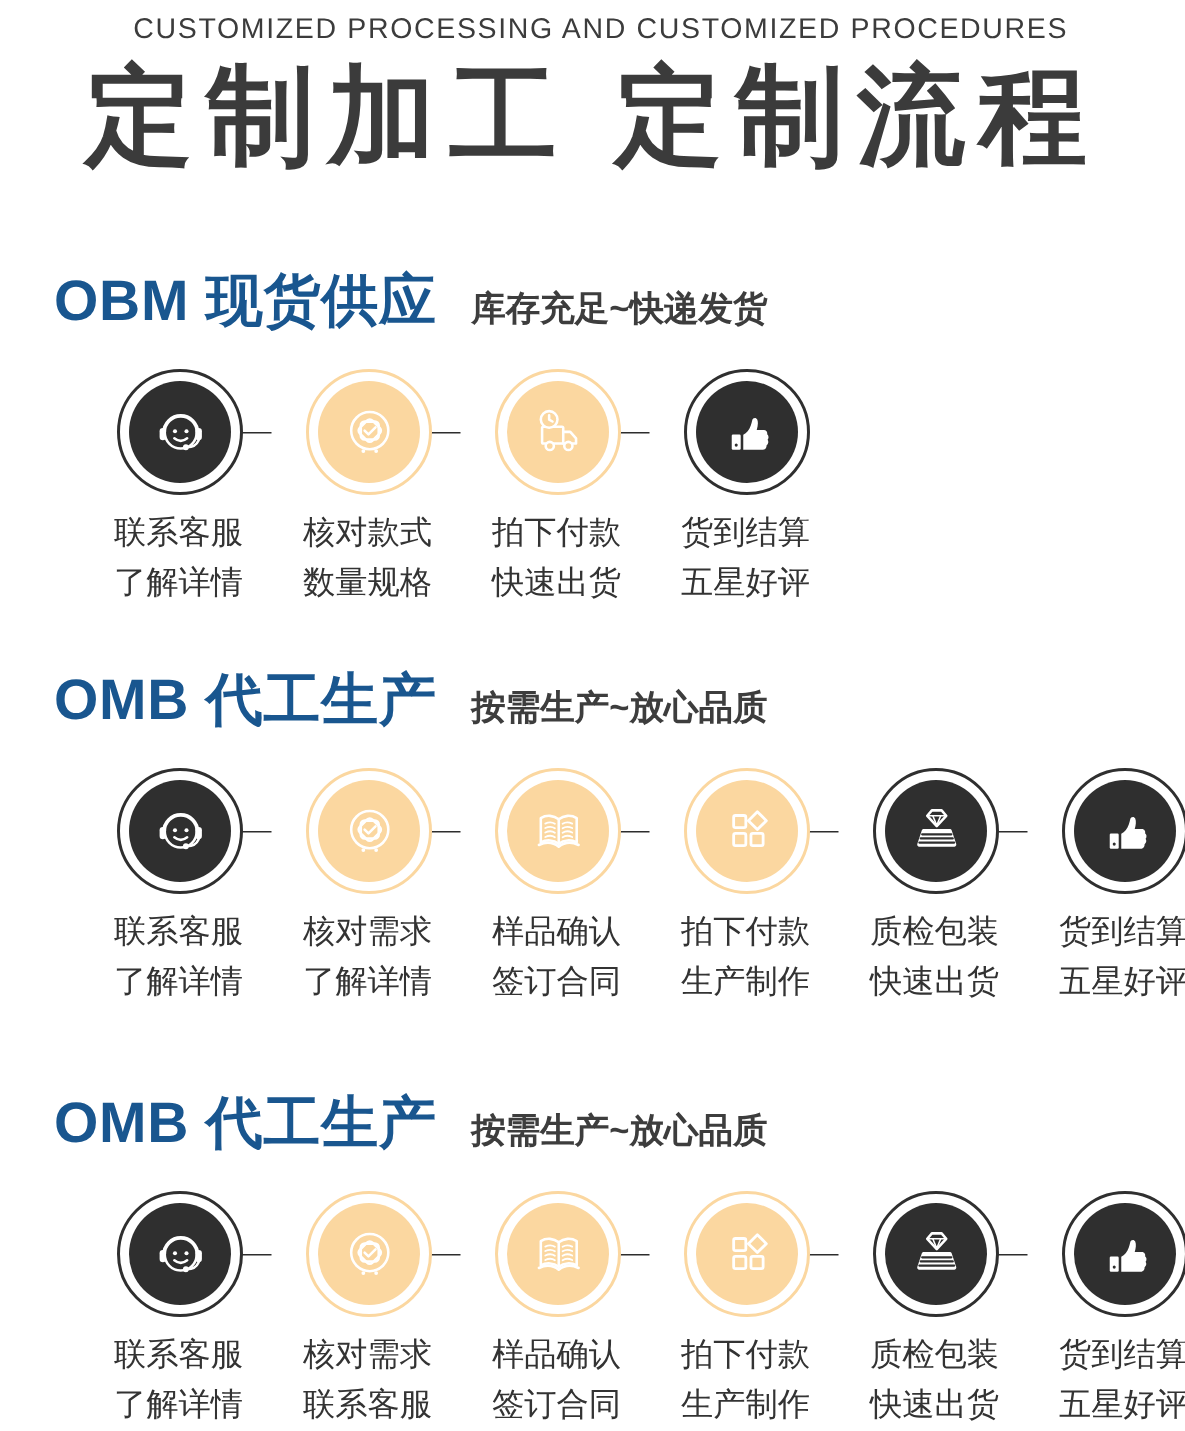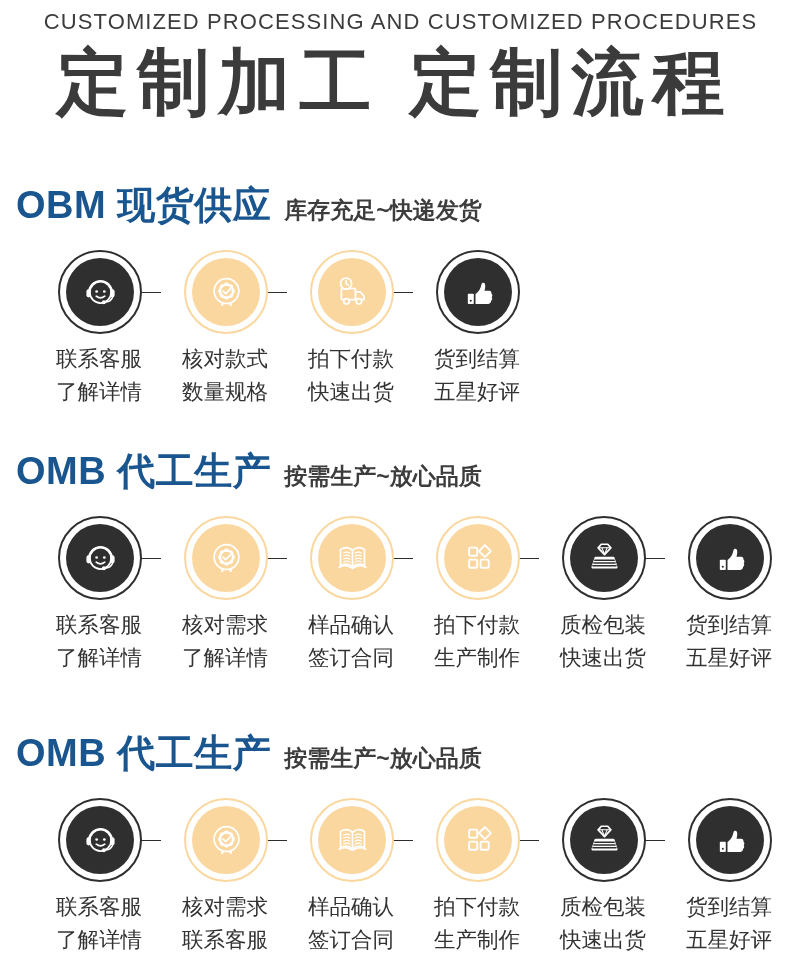--- a/index.html
+++ b/index.html
@@ -8,40 +8,40 @@
     --beige:#fbd7a0;
     --ink:#3a3a3a;
   }
   *{box-sizing:border-box;}
   html,body{margin:0;padding:0;background:#ffffff;}
   body{width:790px;font-family:"Liberation Sans","DejaVu Sans",sans-serif;color:var(--ink);}
   .page{width:790px;min-height:954px;background:#fff;overflow:hidden;}
 
   .eyebrow{
     padding-top:9px;text-align:center;
-    font-size:22px;font-weight:500;letter-spacing:1.1px;color:#3c3c3c;padding-left:11px;
+    font-size:19px;font-weight:500;letter-spacing:1.1px;color:#3c3c3c;padding-left:11px;
   }
   .main-title{
     margin:7px 0 0;text-align:center;
     font-size:72px;line-height:1.12;font-weight:900;letter-spacing:9px;color:#3b3b3b;
     white-space:nowrap;
   }
 
-  .section{padding-left:16px;}
+  .section{padding-left:36px;}
   .sec-1{margin-top:56px;}
   .sec-2{margin-top:36px;}
   .sec-3{margin-top:52px;}
 
   .sec-head{display:flex;align-items:baseline;}
   .sec-title{
     font-size:38px;line-height:52px;font-weight:700;color:var(--blue);
     letter-spacing:0.5px;white-space:nowrap;
   }
   .sec-sub{
-    margin-left:13px;font-size:23px;font-weight:600;color:#3d3d3d;white-space:nowrap;
+    margin-left:23px;font-size:23px;font-weight:600;color:#3d3d3d;white-space:nowrap;
   }
 
   .steps{display:flex;margin-top:19px;}
   .step{
     flex:0 0 126px;width:126px;display:flex;flex-direction:column;align-items:flex-end;
     position:relative;
   }
   .step:not(:last-child)::after{
     content:"";position:absolute;top:42px;left:calc(50% + 44px);
     width:38px;height:1.5px;background:#2d2d2d;

